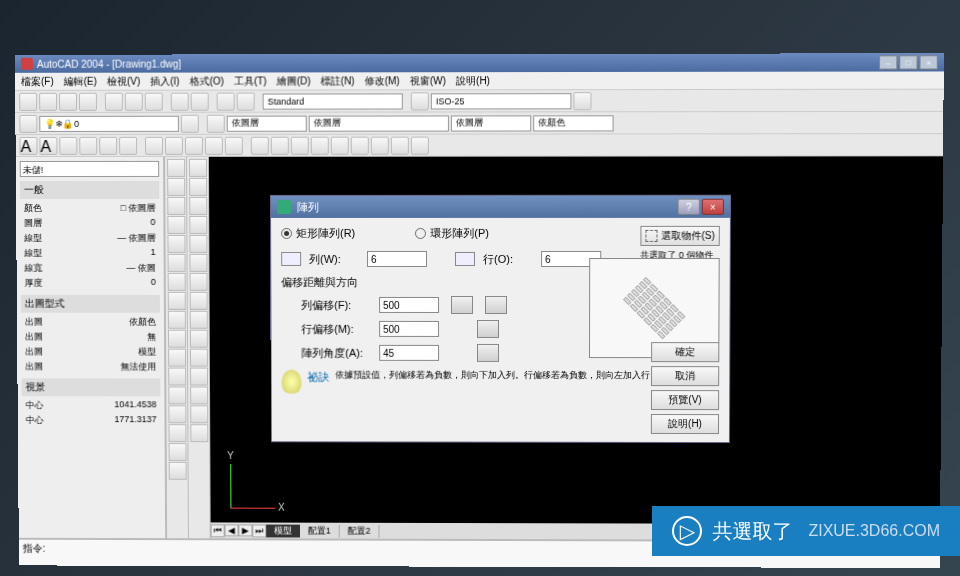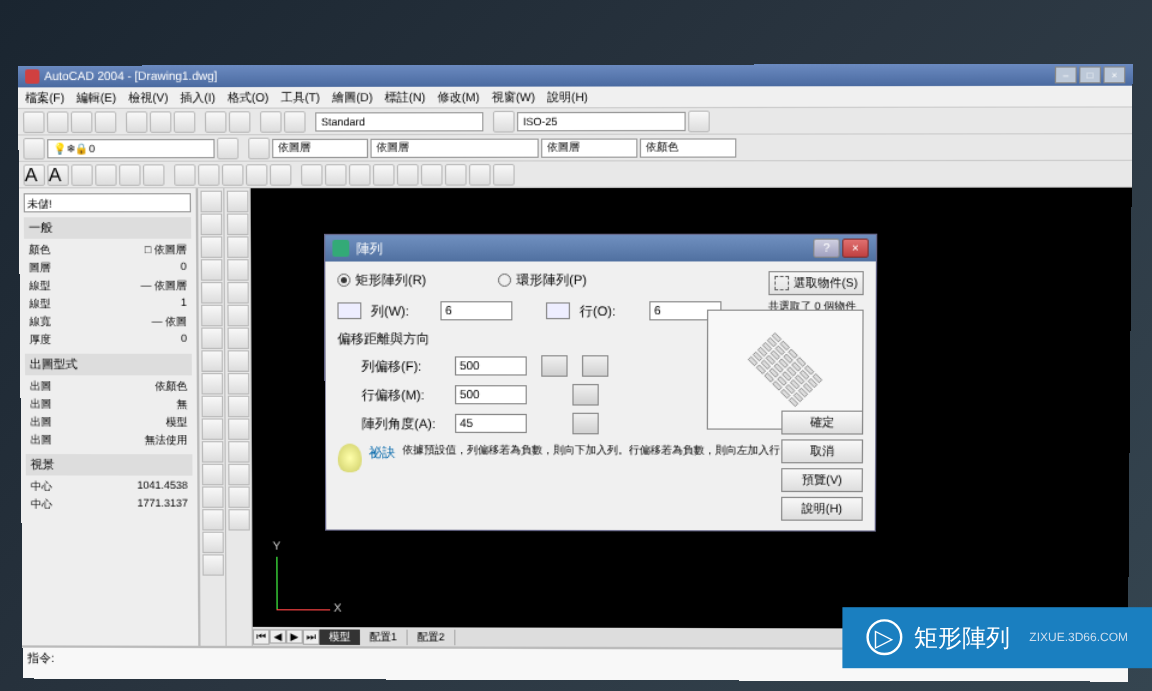--- a/index.html
+++ b/index.html
@@ -72,21 +72,21 @@
     .preview-grid { transform: rotate(45deg) scale(0.8); display: grid; grid-template-columns: repeat(6, 10px); gap: 2px; }
     .preview-grid i { width: 10px; height: 5px; border: 1px solid #888; background: #ddd; }
     .dlg-right { position: absolute; right: 10px; top: 8px; font-size: 10px; }
     .select-btn { display: flex; align-items: center; gap: 4px; border: 1px solid #888; padding: 2px 4px; background: linear-gradient(#f8f8f8,#e0e0e0); }
     .sel-info { font-size: 9px; margin-top: 3px; }
     .dlg-btns { position: absolute; right: 10px; bottom: 8px; display: flex; flex-direction: column; gap: 4px; }
     .dlg-btn { width: 68px; height: 20px; border: 1px solid #888; background: linear-gradient(#f8f8f8,#ddd); font-size: 10px; display: flex; align-items: center; justify-content: center; }
     
     .watermark { position: absolute; bottom: 20px; right: 0; background: #1a7fc0; color: #fff; padding: 10px 20px; display: flex; align-items: center; gap: 10px; font-size: 20px; }
     .wm-icon { width: 30px; height: 30px; border: 2px solid #fff; border-radius: 50%; display: flex; align-items: center; justify-content: center; }
-    .wm-sub { font-size: 10px; color: #cde; margin-left: 6px; }
+    .wm-sub { font-size: 16px; color: #cde; margin-left: 6px; }
   </style>
 </head>
 <body>
 
 <div class="monitor-frame"></div>
 <div class="screen">
   <div class="titlebar">
     <div class="titlebar-icon"></div>
     <span>AutoCAD 2004 - [Drawing1.dwg]</span>
     <div class="window-controls">
@@ -412,15 +412,15 @@
         <div class="dlg-btn">說明(H)</div>
       </div>
 
       <div style="height:40px;"></div>
     </div>
   </div>
 </div>
 
 <div class="watermark">
   <div class="wm-icon">▷</div>
-  <span>矩形陣列</span>
+  <span>共選取了</span>
   <span class="wm-sub">ZIXUE.3D66.COM</span>
 </div>
 
 </body></html>

